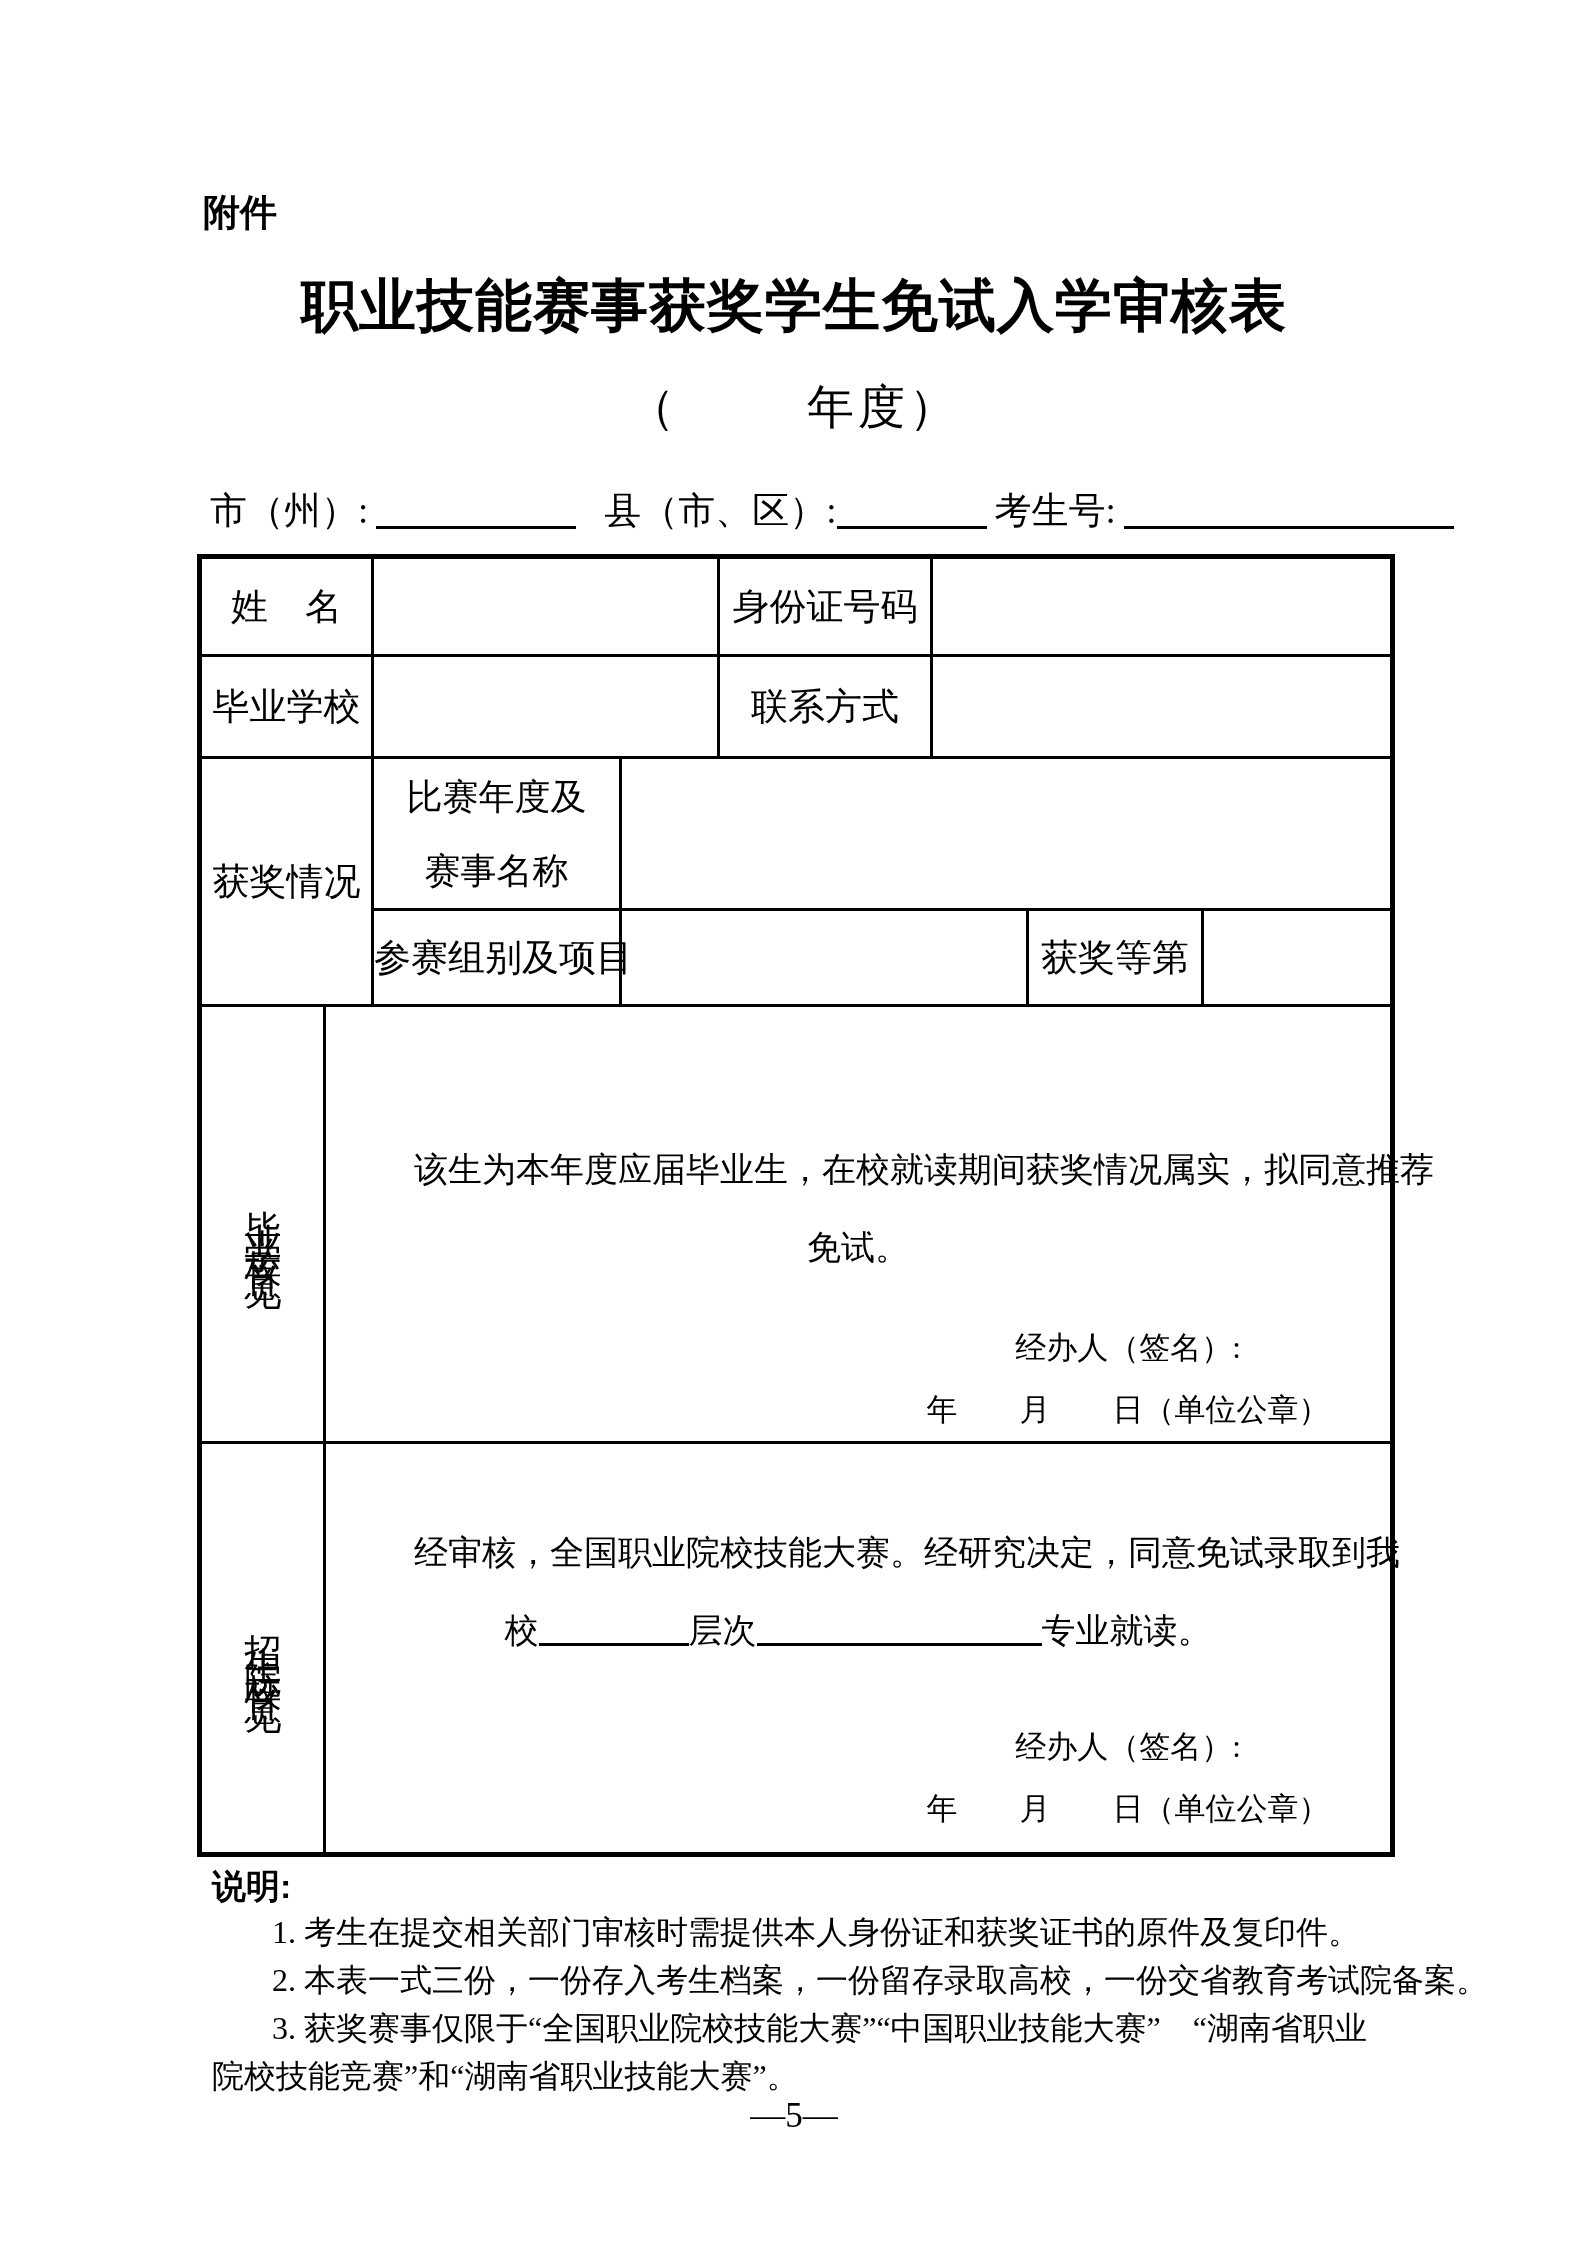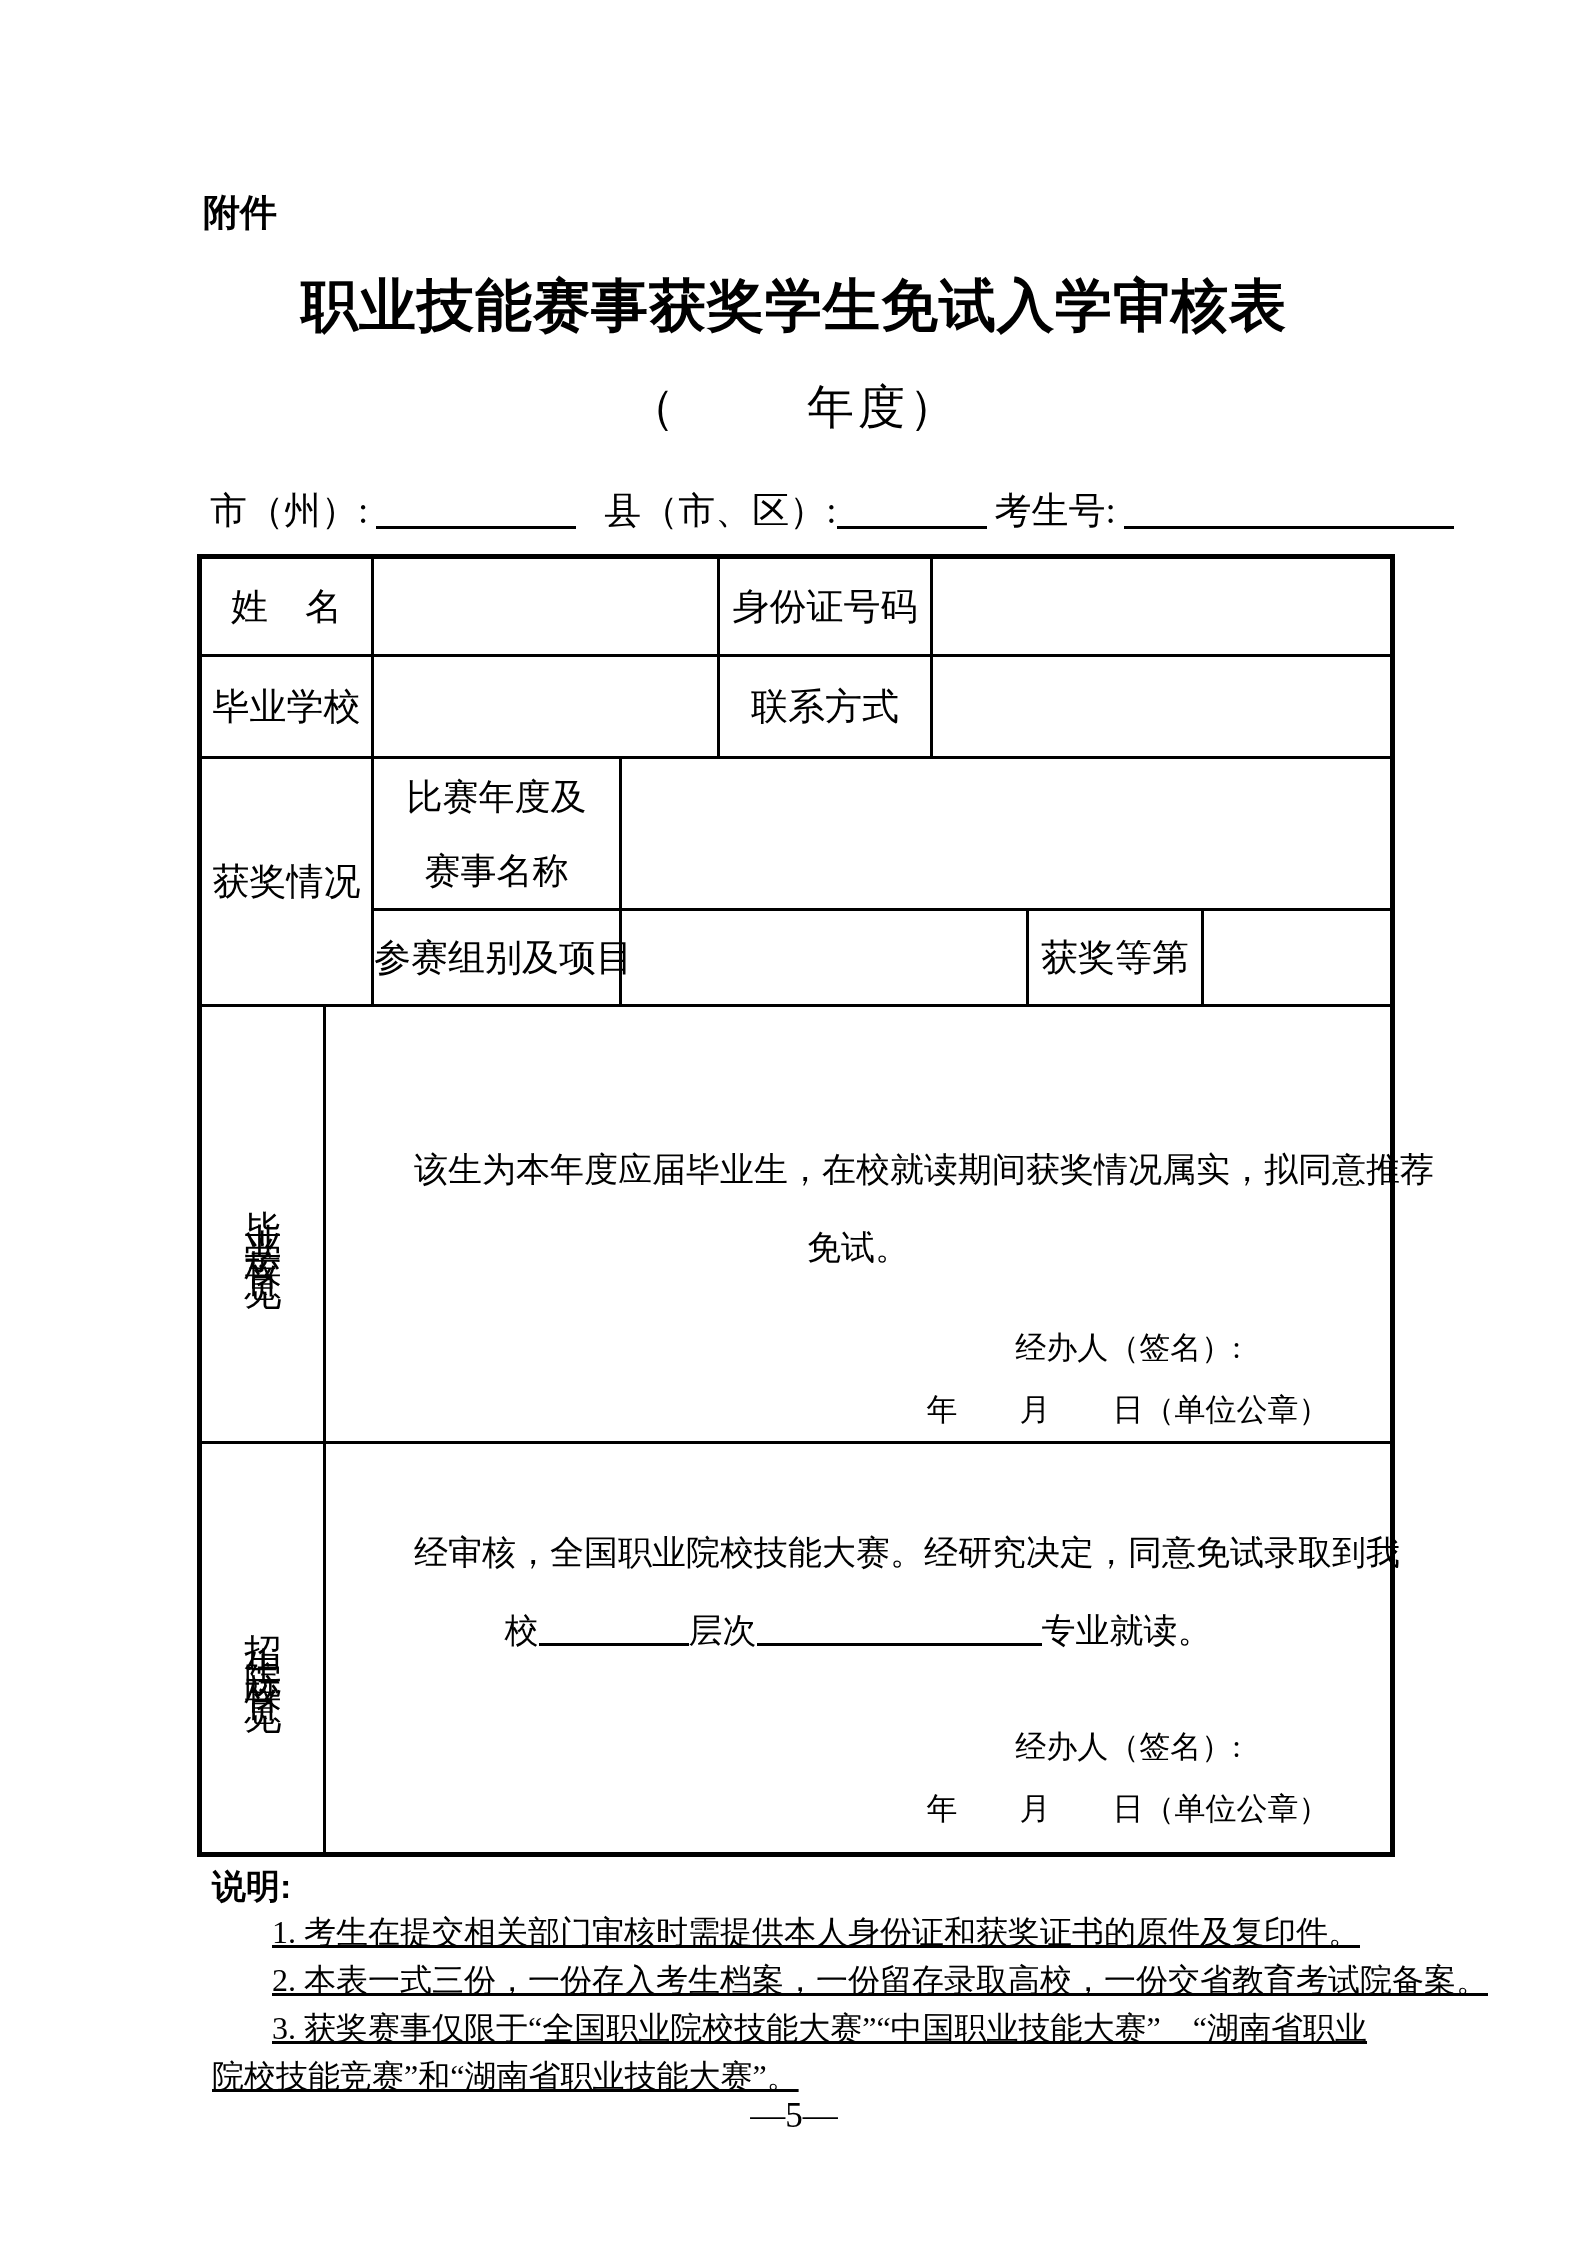--- a/index.html
+++ b/index.html
@@ -41,21 +41,21 @@
   .op1 .op-body{margin:126px 20px 0;font-family:Liberation Mono, monospace;}
   .op2 .op-body{margin:58px 20px 0;}
   .ul-level{display:inline-block;width:150px;border-bottom:3px solid #000;transform:translateY(4px);}
   .ul-major{display:inline-block;width:285px;border-bottom:3px solid #000;transform:translateY(4px);}
   .sign-block{margin-left:540px;font-size:31px;line-height:62px;white-space:nowrap;}
   .op1 .sign-block{margin-top:28px;}
   .op2 .sign-block{margin-top:46px;}
 
   .notes{left:212px;top:1844px;width:1280px;font-size:32px;}
   .notes-heading{font-family:"Liberation Sans",sans-serif;font-weight:700;font-size:34px;line-height:44px;margin-top:20px;}
-  .note-line{line-height:48px;white-space:nowrap;text-decoration:underline;}
+  .note-line{line-height:48px;white-space:nowrap;}
   .note-line.indent{padding-left:60px;}
 
   .pagenum{left:0;width:100%;top:2096px;text-align:center;font-size:35px;}
 </style>
 </head>
 <body>
 
 <div class="abs attachment">附件</div>
 
 <div class="abs title">职业技能赛事获奖学生免试入学审核表</div>

